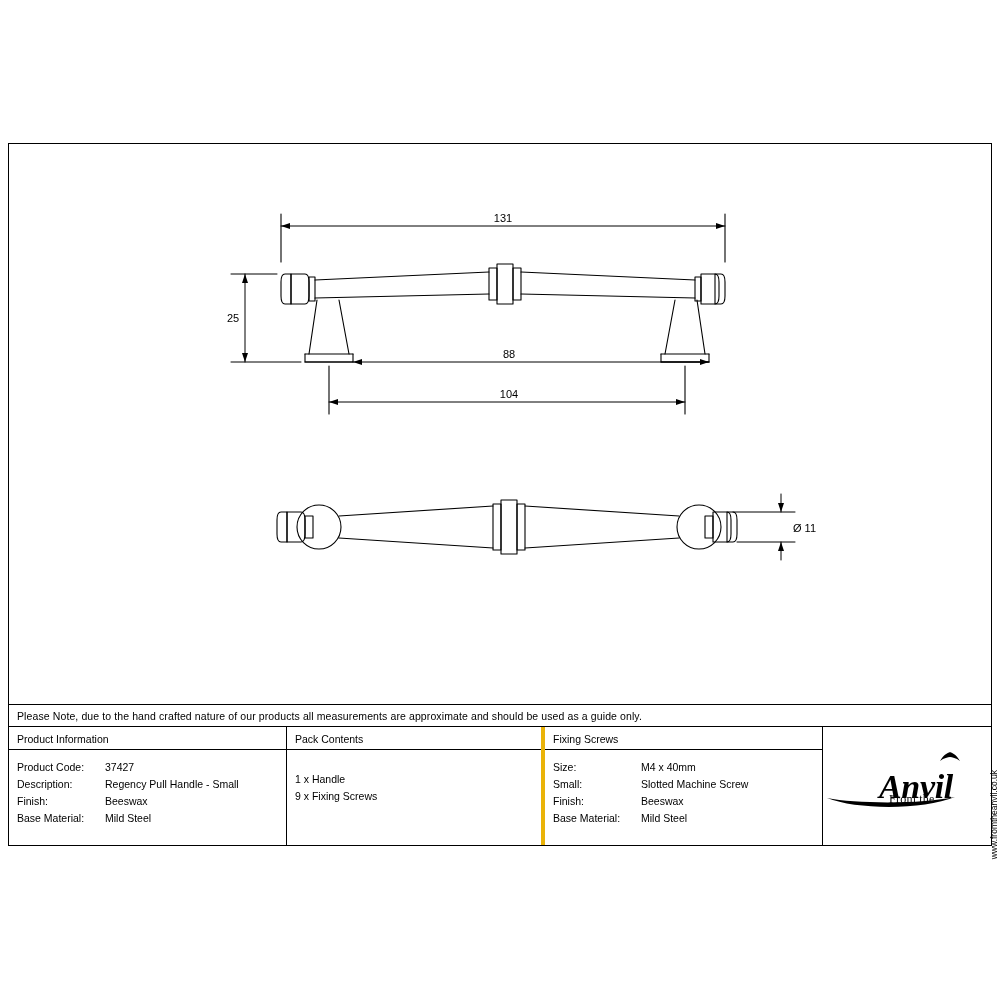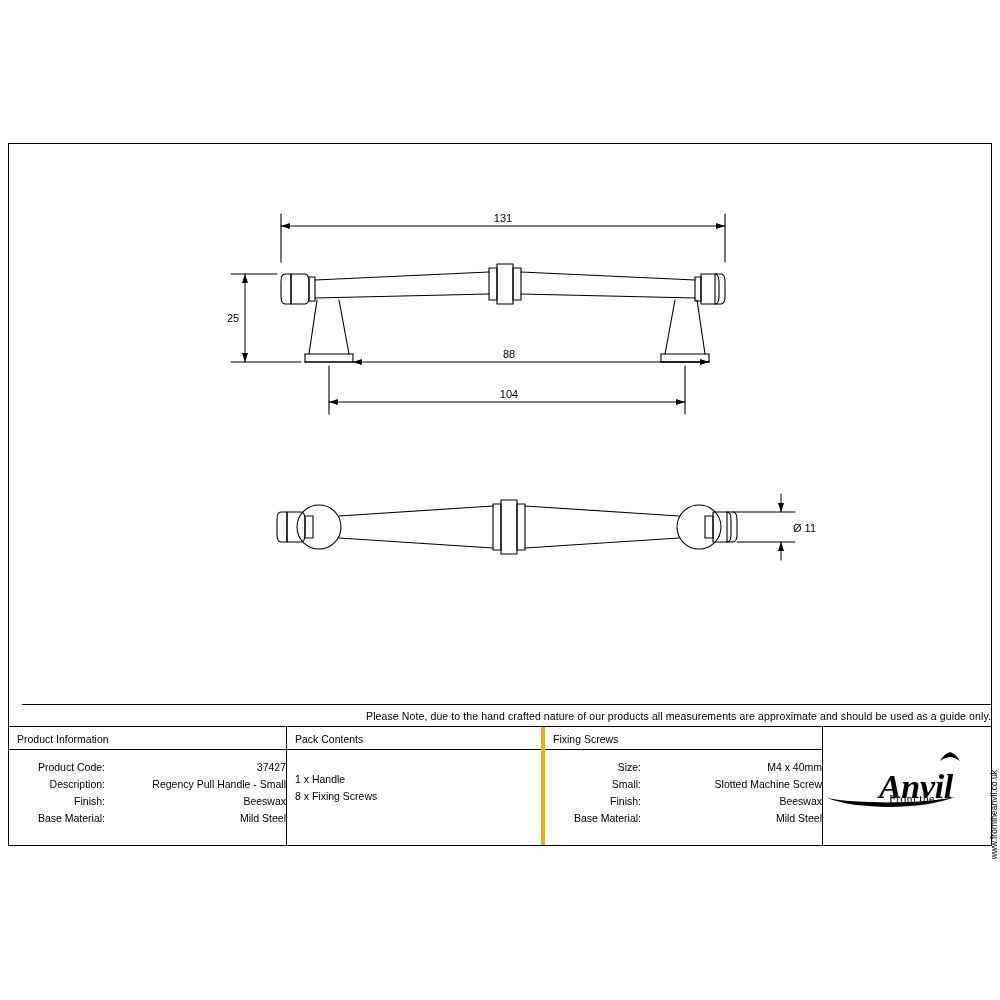--- a/index.html
+++ b/index.html
@@ -31,29 +31,28 @@
     position: absolute;
     left: 0;
     top: 0;
     width: 982px;
     height: 560px;
   }
 
   
   #note-row {
     position: absolute;
-    left: 13px;
+    left: 0;
     right: 0;
     top: 560px;
     height: 22px;
     border-top: 1px solid #000;
     box-sizing: border-box;
     display: flex;
     align-items: center;
-    justify-content: flex-end;
   }
   #note-row .note-text {
     font-size: 10.5px;
     padding-left: 8px;
     letter-spacing: 0.01em;
   }
 
   
   #info-row {
     position: absolute;
@@ -88,21 +87,21 @@
   }
   .col-product .head-rule { right: 0; }
   .col-pack .head-rule { right: 0; }
   .col-fix .head-rule { right: 0; }
 
   .kv-table {
     margin-top: 10px;
     font-size: 10.5px;
     line-height: 17px;
   }
-  .kv-row { display: flex; text-align: right; }
+  .kv-row { display: flex; }
   .kv-key { width: 88px; flex: none; }
   .kv-val { flex: 1; }
 
   .plain-list {
     margin-top: 22px;
     font-size: 10.5px;
     line-height: 17px;
   }
 
   
@@ -293,21 +292,21 @@
           <span class="kv-val">Mild Steel</span>
         </div>
       </div>
     </div>
 
     <div class="info-col col-pack">
       <div class="col-head">Pack Contents</div>
       <div class="head-rule"></div>
       <div class="plain-list">
         <div>1 x Handle</div>
-        <div>8 x Fixing Screws</div>
+        <div>9 x Fixing Screws</div>
       </div>
     </div>
 
     <div class="info-col col-fix">
       <div class="col-head">Fixing Screws</div>
       <div class="head-rule"></div>
       <div class="kv-table">
         <div class="kv-row">
           <span class="kv-key">Size:</span>
           <span class="kv-val">M4 x 40mm</span>

